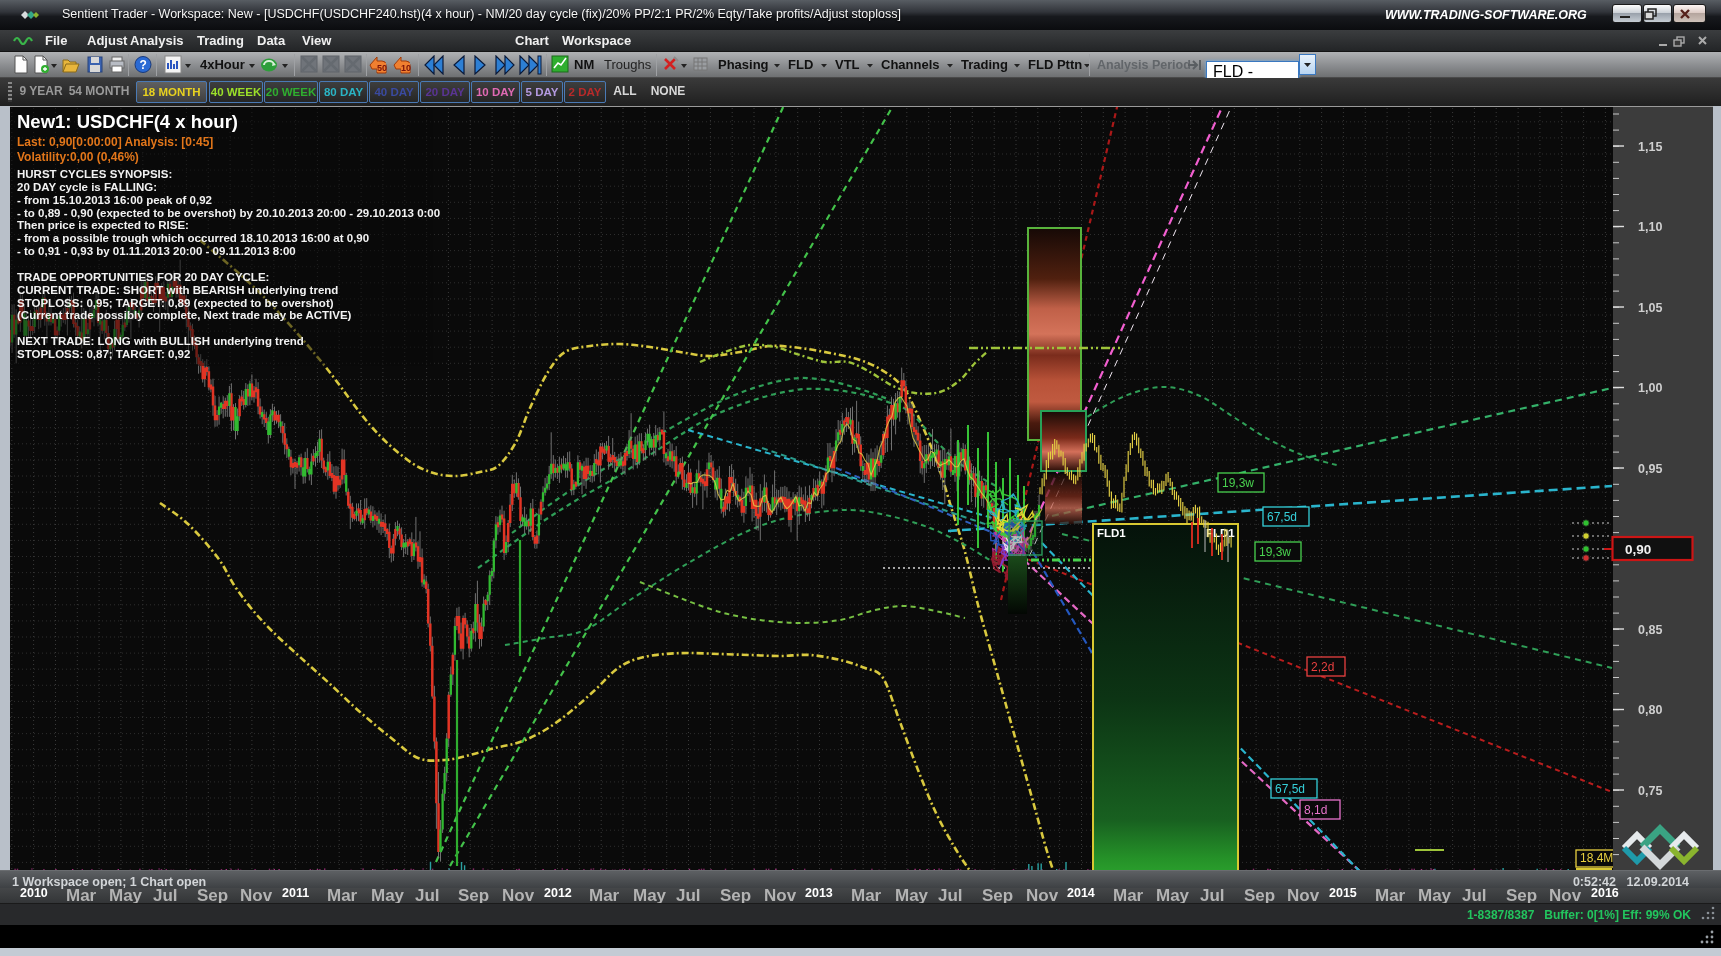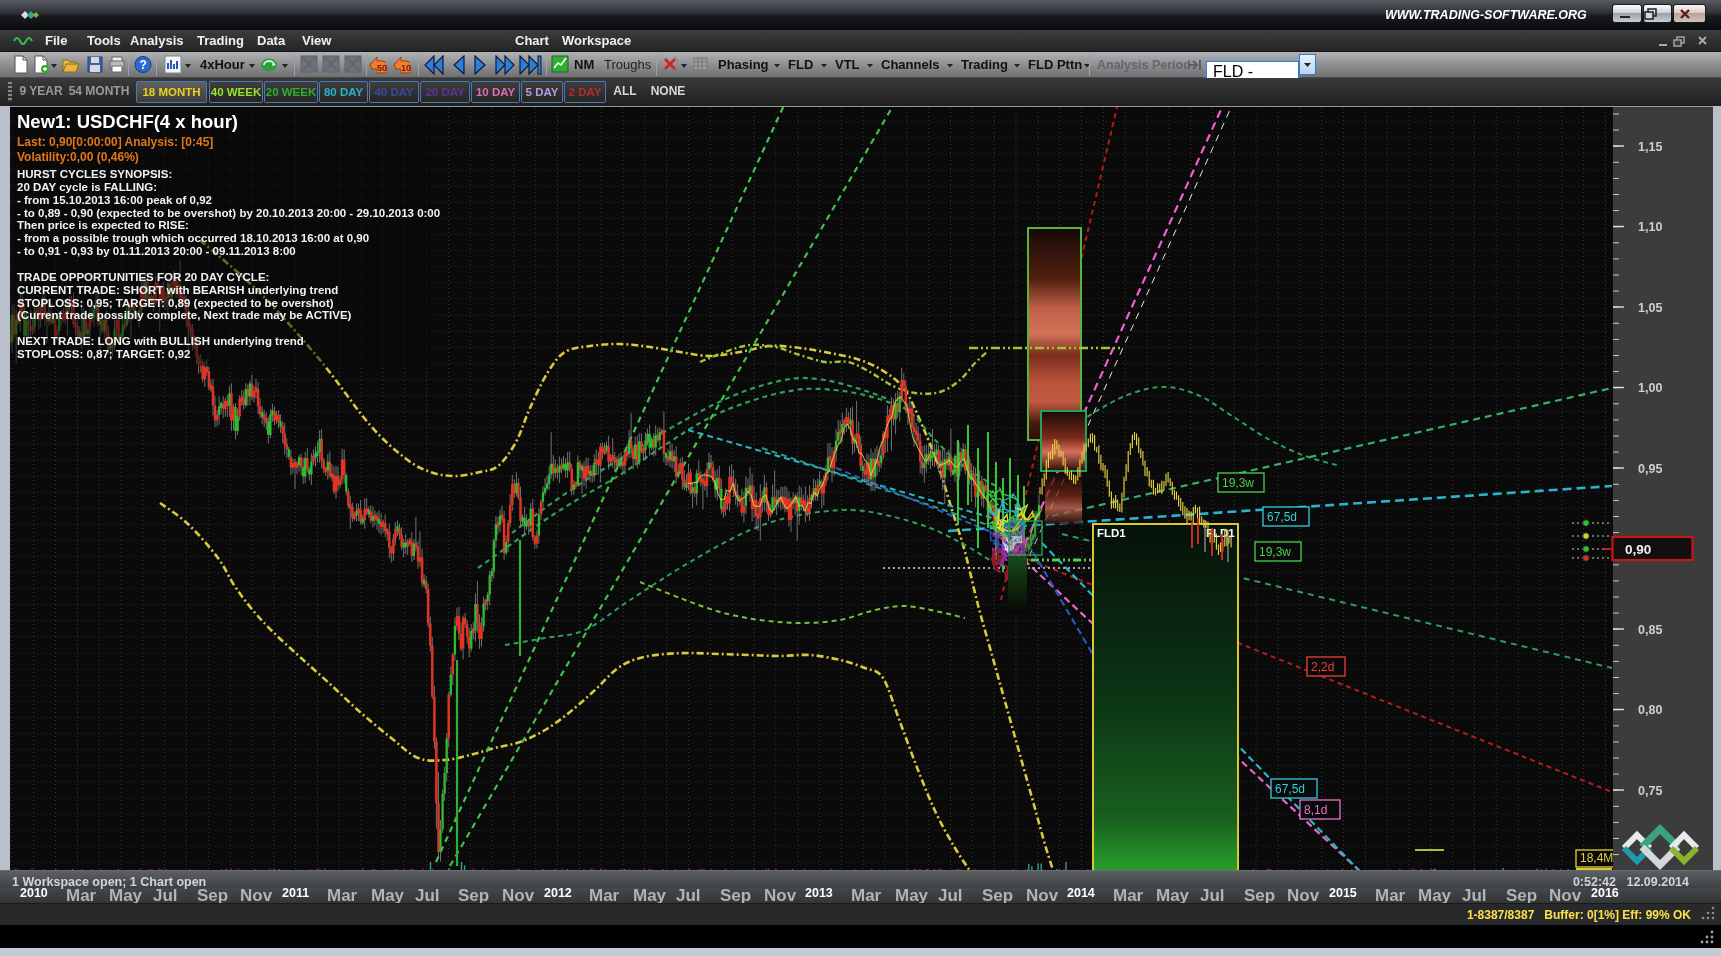--- a/index.html
+++ b/index.html
@@ -22,37 +22,38 @@
 .da-y{position:absolute;top:6px;color:#fff;font-weight:bold;font-size:12.5px}
 .da-m{position:absolute;top:6px;color:#b3b3b3;font-weight:bold;font-size:17px}
 .wbtn{position:absolute;top:4px;height:19px;border-radius:3px;border:1px solid #1a1a1a;background:linear-gradient(#fdfdfd,#cdd2d8 45%,#9aa2ac 50%,#c6cdd4);}
 </style></head><body>
 <div id="titlebar">
 <svg width="22" height="18" style="position:absolute;left:19px;top:6px">
       <path d="M2,9 l4,-4 4,4 -4,4z" fill="#d8dcde"></path>
       <path d="M8,9 l4,-4 4,4 -4,4z" fill="#35a88a"></path>
       <path d="M14,9 l3,-3 3,3 -3,3z" fill="#8ab42e"></path>
     </svg>
+<span style="position:absolute;left:62px;top:7px;color:#f5f5f5;font-size:12.5px;text-shadow:0 1px 2px #000">Sentient Trader - Workspace: New - [USDCHF(USDCHF240.hst)(4 x hour) - NM/20 day cycle (fix)/20% PP/2:1 PR/2% Eqty/Take profits/Adjust stoploss]</span>
 <span style="position:absolute;left:1385px;top:8px;color:#fff;font-size:12.5px;font-weight:bold;font-style:italic">WWW.TRADING-SOFTWARE.ORG</span>
 <div class="wbtn" style="left:1612px;width:30px"></div>
     <div class="wbtn" style="left:1643px;width:29px"></div>
     <div class="wbtn" style="left:1673px;width:33px;background:linear-gradient(#fdf6f4,#ddccc6 45%,#b5a59e 50%,#cfc2ba)"></div>
 <svg width="110" height="20" style="position:absolute;left:1608px;top:4px">
       <path d="M12,13 h10" stroke="#222" stroke-width="2"></path>
       <rect x="40" y="5" width="8" height="7" fill="none" stroke="#222" stroke-width="1.5"></rect>
       <rect x="37" y="8" width="8" height="7" fill="#d8d8d8" stroke="#222" stroke-width="1.5"></rect>
       <path d="M73,6 l8,8 m0,-8 l-8,8" stroke="#55201a" stroke-width="2.4"></path>
     </svg>
 </div>
 <div id="menubar">
 <svg width="26" height="16" style="position:absolute;left:12px;top:3px">
       <path d="M2,8 q3,-6 6,0 t6,0 t6,0" fill="none" stroke="#3ab54a" stroke-width="2.2"></path>
     </svg>
 <span class="mi" style="position:absolute;left:45px;top:0;margin:0">File</span>
-<span class="mi" style="position:absolute;left:87px;top:0;margin:0">Tools</span>
+<span class="mi" style="position:absolute;left:87px;top:0;margin:0">Adjust</span>
 <span class="mi" style="position:absolute;left:130px;top:0;margin:0">Analysis</span>
 <span class="mi" style="position:absolute;left:197px;top:0;margin:0">Trading</span>
 <span class="mi" style="position:absolute;left:257px;top:0;margin:0">Data</span>
 <span class="mi" style="position:absolute;left:302px;top:0;margin:0">View</span>
 <span class="mi" style="position:absolute;left:352px;top:0;margin:16px">Portfolio Manager</span>
 <span class="mi" style="position:absolute;left:472px;top:0;margin:16px">Help</span>
 <span class="mi" style="position:absolute;left:515px;top:0;margin:0">Chart</span>
 <span class="mi" style="position:absolute;left:562px;top:0;margin:0">Workspace</span>
 <svg width="60" height="16" style="position:absolute;left:1655px;top:4px">
       <path d="M4,11 h8" stroke="#aaa" stroke-width="2"></path>
@@ -427,21 +428,21 @@
     <span class="da-m" style="left:1418px">May</span>
     <span class="da-m" style="left:1462px">Jul</span>
     <span class="da-m" style="left:1506px">Sep</span>
     <span class="da-m" style="left:1549px">Nov</span>
     <span class="da-y" style="left:1591px">2016</span>
     <svg width="1721" height="8" style="position:absolute;left:0;top:0">
       <path d="M11.8,0 v5 M33.6,0 v5 M55.5,0 v5 M77.3,0 v5 M99.1,0 v5 M120.9,0 v5 M142.8,0 v5 M164.6,0 v5 M186.4,0 v5 M208.3,0 v5 M230.1,0 v5 M251.9,0 v5 M273.8,0 v5 M295.6,0 v5 M317.4,0 v5 M339.2,0 v5 M361.1,0 v5 M382.9,0 v5 M404.7,0 v5 M426.6,0 v5 M448.4,0 v5 M470.2,0 v5 M492.1,0 v5 M513.9,0 v5 M535.7,0 v5 M557.5,0 v5 M579.4,0 v5 M601.2,0 v5 M623.0,0 v5 M644.9,0 v5 M666.7,0 v5 M688.5,0 v5 M710.4,0 v5 M732.2,0 v5 M754.0,0 v5 M775.9,0 v5 M797.7,0 v5 M819.5,0 v5 M841.3,0 v5 M863.2,0 v5 M885.0,0 v5 M906.8,0 v5 M928.7,0 v5 M950.5,0 v5 M972.3,0 v5 M994.2,0 v5 M1016.0,0 v5 M1037.8,0 v5 M1059.6,0 v5 M1081.5,0 v5 M1103.3,0 v5 M1125.1,0 v5 M1147.0,0 v5 M1168.8,0 v5 M1190.6,0 v5 M1212.5,0 v5 M1234.3,0 v5 M1256.1,0 v5 M1277.9,0 v5 M1299.8,0 v5 M1321.6,0 v5 M1343.4,0 v5 M1365.3,0 v5 M1387.1,0 v5 M1408.9,0 v5 M1430.7,0 v5 M1452.6,0 v5 M1474.4,0 v5 M1496.2,0 v5 M1518.1,0 v5 M1539.9,0 v5 M1561.7,0 v5 M1583.6,0 v5 M1605.4,0 v5 M1627.2,0 v5 M1649.0,0 v5 M1670.9,0 v5 M1692.7,0 v5" stroke="#777" stroke-width="1"></path>
     </svg>
 </div>
 <div id="bufbar">
-    <span style="position:absolute;right:30px;top:4px;color:#fde047;font-size:12px;font-weight:bold">1-8387/8387&nbsp;&nbsp; Buffer: 0[1%] Eff: 99% OK</span>
+    <span style="position:absolute;right:30px;top:4px;color:#22c55e;font-size:12px;font-weight:bold">1-8387/8387&nbsp;&nbsp; Buffer: 0[1%] Eff: 99% OK</span>
   </div>
 <div id="statusbar">
     <span style="position:absolute;left:12px;top:4px;color:#d2d5d8;font-size:12.5px;font-weight:bold">1 Workspace open; 1 Chart open</span>
     <span style="position:absolute;right:32px;top:4px;color:#d2d5d8;font-size:12.5px;font-weight:bold">0:52:42&nbsp;&nbsp; 12.09.2014</span>
   </div>
 <svg width="18" height="17" style="position:absolute;left:1699px;top:905px">
     <g fill="#8a9096">
       <circle cx="14" cy="3" r="1.3"></circle>
       <circle cx="9" cy="8" r="1.3"></circle>
       <circle cx="14" cy="8" r="1.3"></circle>

